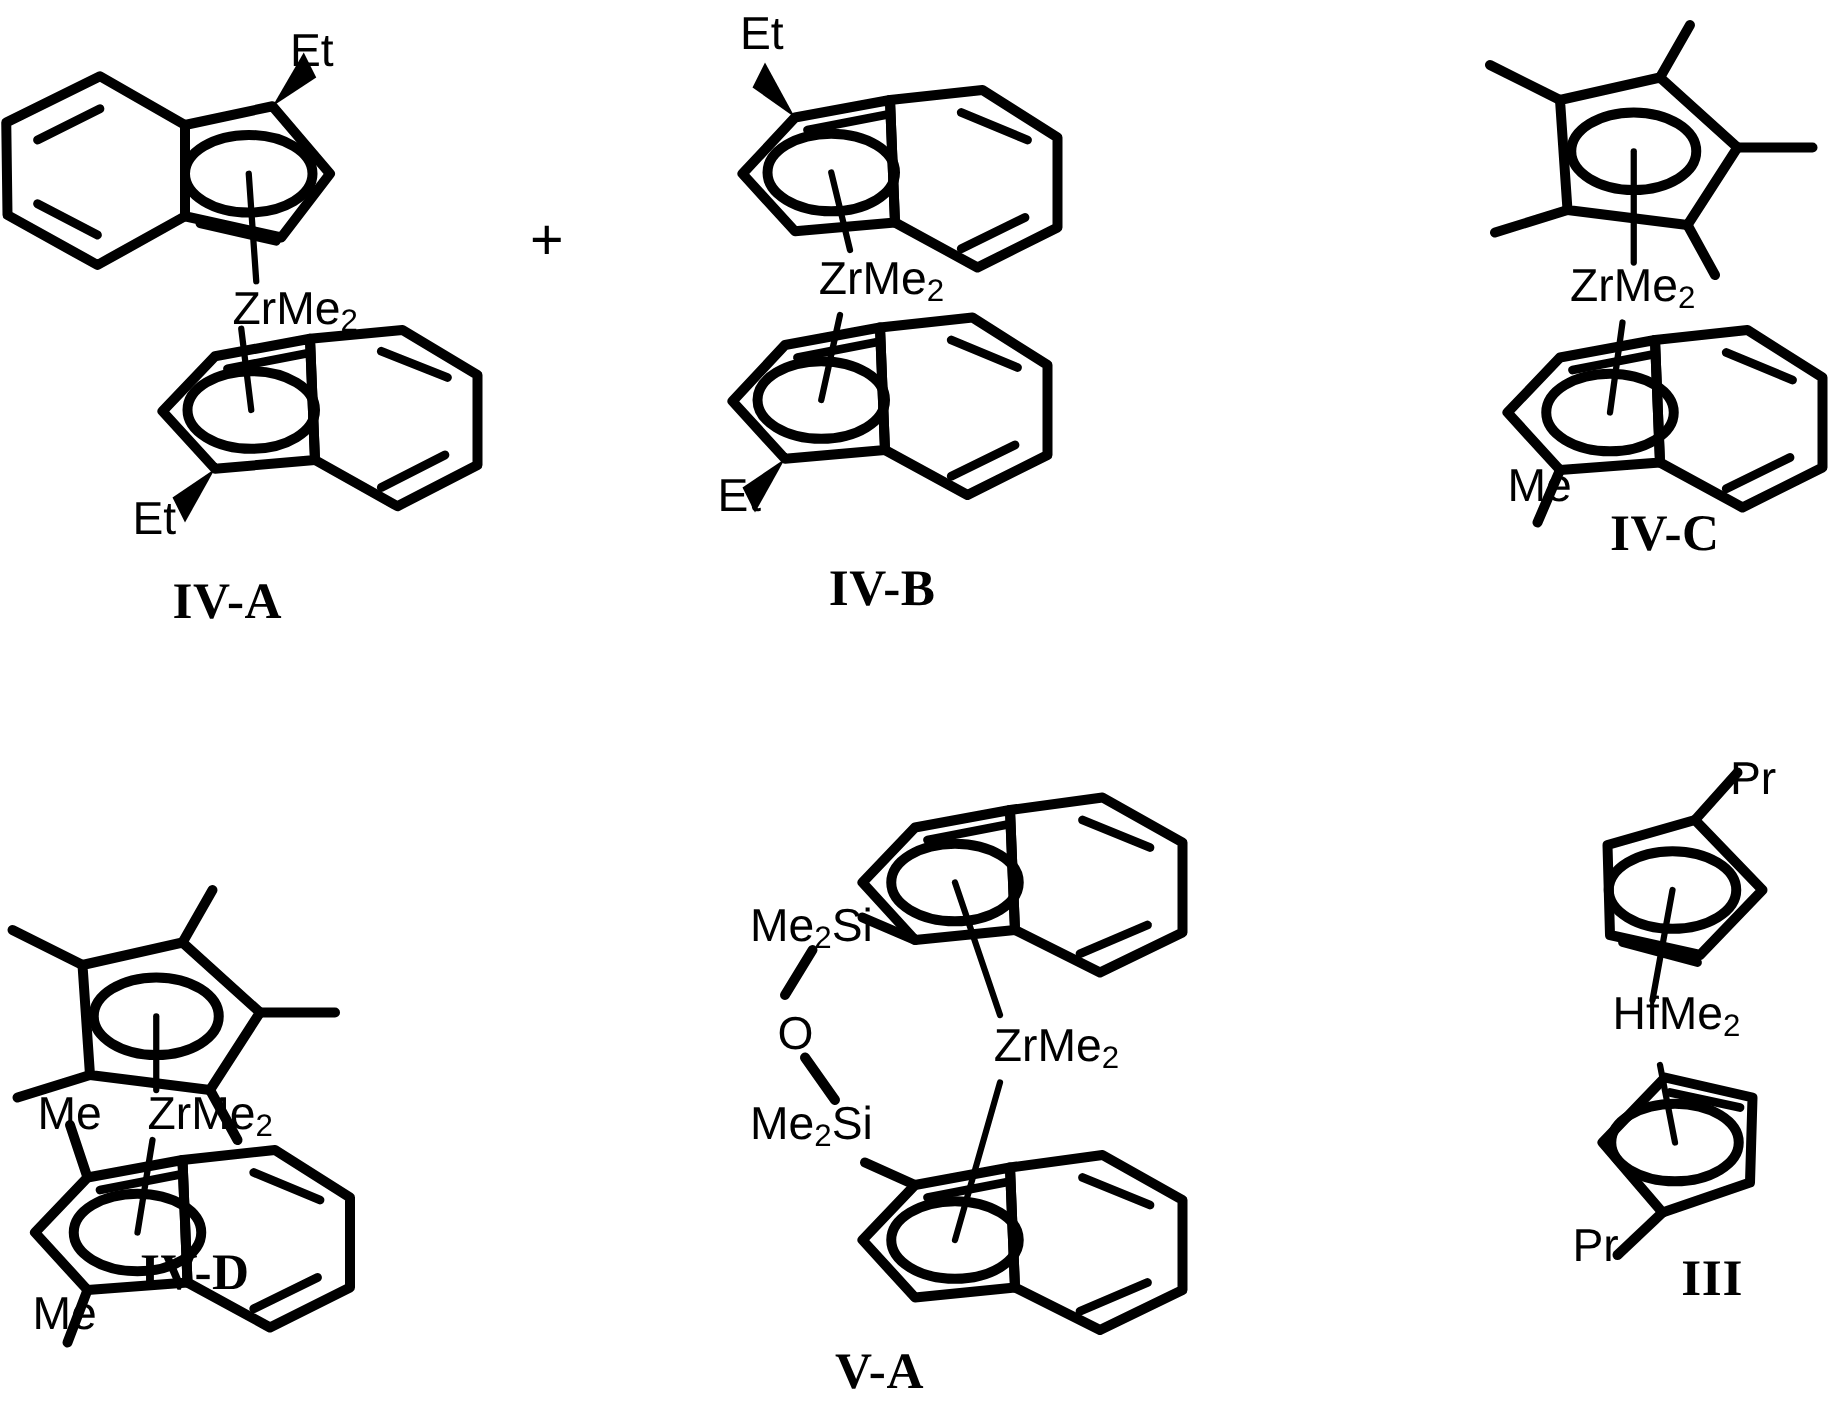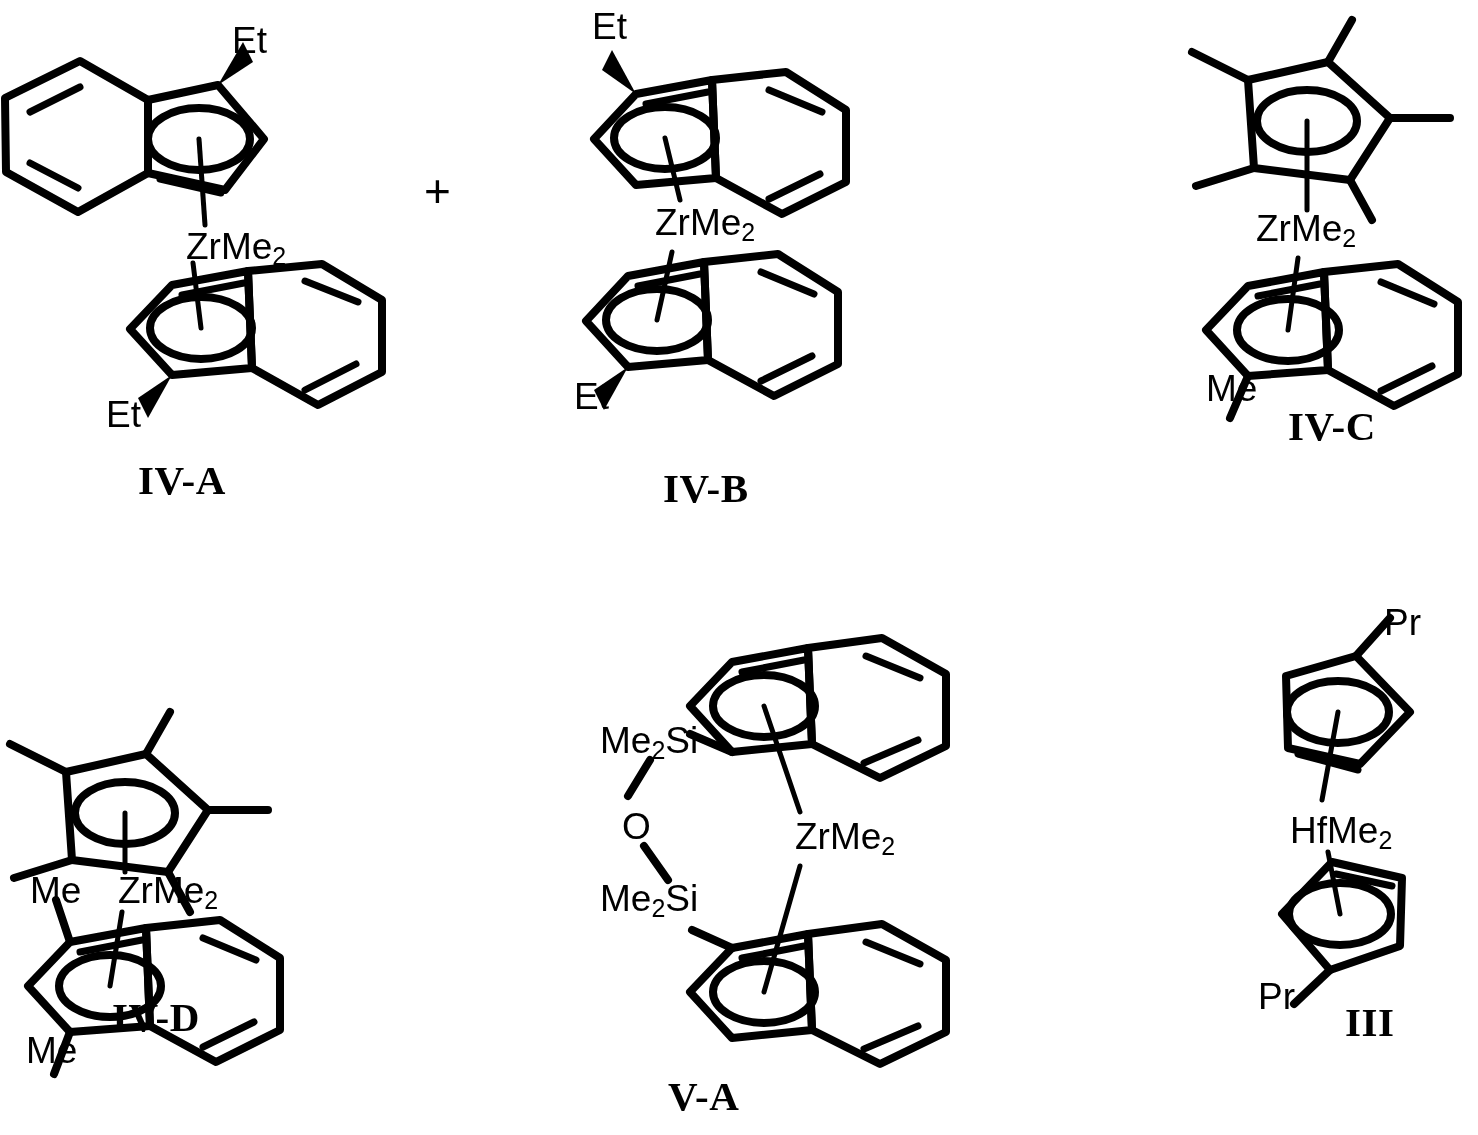--- a/index.html
+++ b/index.html
@@ -190,21 +190,21 @@
   <div class="chemlabel" style="left:106px;top:396px">Et</div>
   <div class="cmpd" style="left:138px;top:460px">IV-A</div>
 
   <div class="plus" style="left:424px;top:168px">+</div>
 
   <div class="chemlabel" style="left:592px;top:8px">Et</div>
   <div class="chemlabel" style="left:655px;top:204px">
     <span>ZrMe</span><sub>2</sub>
   </div>
   <div class="chemlabel" style="left:574px;top:378px">Et</div>
-  <div class="cmpd" style="left:663px;top:468px">IV-B</div>
+  <div class="cmpd" style="left:663px;top:450px">IV-B</div>
 
   <div class="chemlabel" style="left:1256px;top:210px">
     <span>ZrMe</span><sub>2</sub>
   </div>
   <div class="chemlabel" style="left:1206px;top:370px">Me</div>
   <div class="cmpd" style="left:1288px;top:406px">IV-C</div>
 
   <div class="chemlabel" style="left:30px;top:872px">Me</div>
   <div class="chemlabel" style="left:118px;top:872px">
     <span>ZrMe</span><sub>2</sub>
@@ -218,19 +218,19 @@
   <div class="chemlabel" style="left:622px;top:808px">O</div>
   <div class="chemlabel" style="left:600px;top:880px">
     <span>Me</span><sub>2</sub><span>Si</span>
   </div>
   <div class="chemlabel" style="left:795px;top:818px">
     <span>ZrMe</span><sub>2</sub>
   </div>
   <div class="cmpd" style="left:668px;top:1076px">V-A</div>
 
   <div class="chemlabel" style="left:1384px;top:604px">Pr</div>
-  <div class="chemlabel" style="left:1290px;top:812px">
+  <div class="chemlabel" style="left:1290px;top:792px">
     <span>HfMe</span><sub>2</sub>
   </div>
   <div class="chemlabel" style="left:1258px;top:978px">Pr</div>
   <div class="cmpd" style="left:1345px;top:1002px">III</div>
 
 </div>
 
 </body></html>

